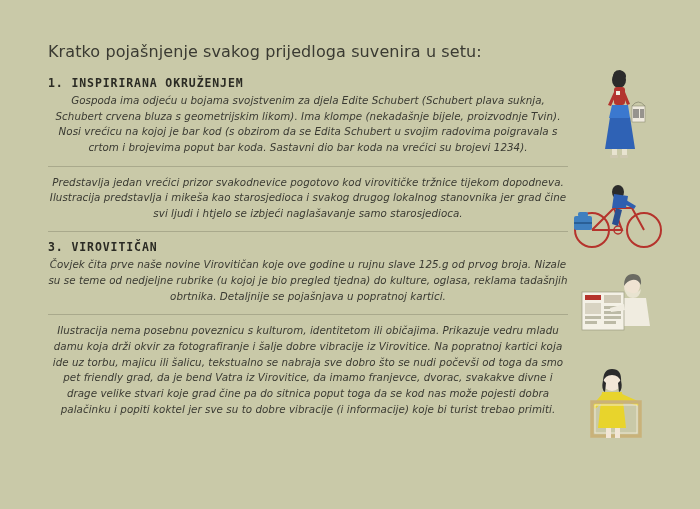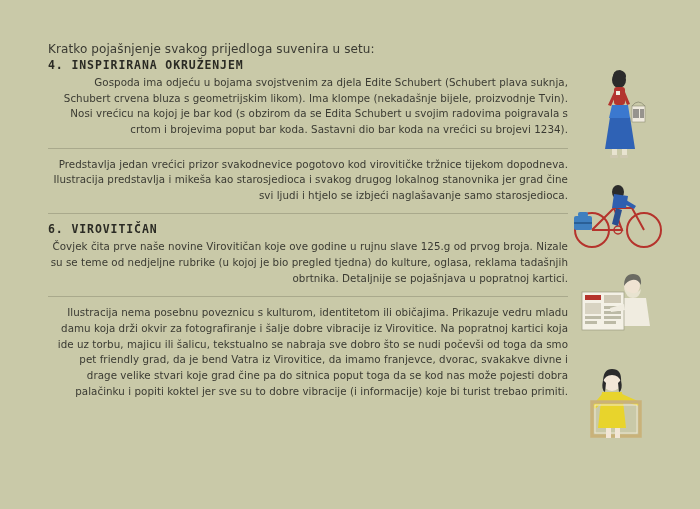--- a/index.html
+++ b/index.html
@@ -18,43 +18,45 @@
     width: 700px;
     height: 509px;
     box-sizing: border-box;
     padding: 40px 30px 20px 48px;
   }
   .content {
     width: 520px;
     position: relative;
   }
   .intro {
-    font-size: 12px;
+    font-size: 16px;
     color: #3a3a32;
     line-height: 1.5;
+    margin-bottom: 12px;
     letter-spacing: 0.1px;
   }
   .section {
     margin-bottom: 10px;
     position: relative;
   }
   .sec-title {
     font-size: 11.5px;
     font-weight: bold;
     color: #2b2b24;
     letter-spacing: 0.9px;
     margin-bottom: 3px;
     font-family: "DejaVu Sans Mono", monospace;
   }
   .sec-body {
     font-size: 10.3px;
     color: #3a3a32;
     line-height: 1.52;
-    text-align: right;
+    text-align: center;
     letter-spacing: 0.05px;
+    font-style: italic;
   }
   .divider {
     border: none;
     border-top: 1px solid #a9a98c;
     margin: 9px 0 8px 0;
     width: 100%;
   }
   
   .illus-col {
     position: absolute;
@@ -72,32 +74,32 @@
 </head>
 <body>
 
 <div class="page">
 
   <div class="content">
 
     <div class="intro">Kratko pojašnjenje svakog prijedloga suvenira u setu:</div>
 
     <div class="section">
-      <div class="sec-title">4. INSPIRIRANA OKRUŽENJEM</div>
+      <div class="sec-title">1. INSPIRIRANA OKRUŽENJEM</div>
       <div class="sec-body">Gospoda ima odjeću u bojama svojstvenim za djela Edite Schubert (Schubert plava suknja, Schubert crvena bluza s geometrijskim likom). Ima klompe (nekadašnje bijele, proizvodnje Tvin). Nosi vrećicu na kojoj je bar kod (s obzirom da se Edita Schubert u svojim radovima poigravala s crtom i brojevima poput bar koda. Sastavni dio bar koda na vrećici su brojevi 1234).</div>
     </div>
     <hr class="divider">
 
     <div class="section">
       <div class="sec-body">Predstavlja jedan vrećici prizor svakodnevice pogotovo kod virovitičke tržnice tijekom dopodneva. Ilustracija predstavlja i mikeša kao starosjedioca i svakog drugog lokalnog stanovnika jer grad čine svi ljudi i htjelo se izbjeći naglašavanje samo starosjedioca.</div>
     </div>
     <hr class="divider">
 
     <div class="section">
-      <div class="sec-title">6. VIROVITIČAN</div>
+      <div class="sec-title">3. VIROVITIČAN</div>
       <div class="sec-body">Čovjek čita prve naše novine Virovitičan koje ove godine u rujnu slave 125.g od prvog broja. Nizale su se teme od nedjeljne rubrike (u kojoj je bio pregled tjedna) do kulture, oglasa, reklama tadašnjih obrtnika. Detaljnije se pojašnjava u popratnoj kartici.</div>
     </div>
     <hr class="divider">
 
     <div class="section">
       <div class="sec-body">Ilustracija nema posebnu poveznicu s kulturom, identitetom ili običajima. Prikazuje vedru mladu damu koja drži okvir za fotografiranje i šalje dobre vibracije iz Virovitice. Na popratnoj kartici koja ide uz torbu, majicu ili šalicu, tekstualno se nabraja sve dobro što se nudi počevši od toga da smo pet friendly grad, da je bend Vatra iz Virovitice, da imamo franjevce, dvorac, svakakve divne i drage velike stvari koje grad čine pa do sitnica poput toga da se kod nas može pojesti dobra palačinku i popiti koktel jer sve su to dobre vibracije (i informacije) koje bi turist trebao primiti.</div>
     </div>
 
   </div>
 

